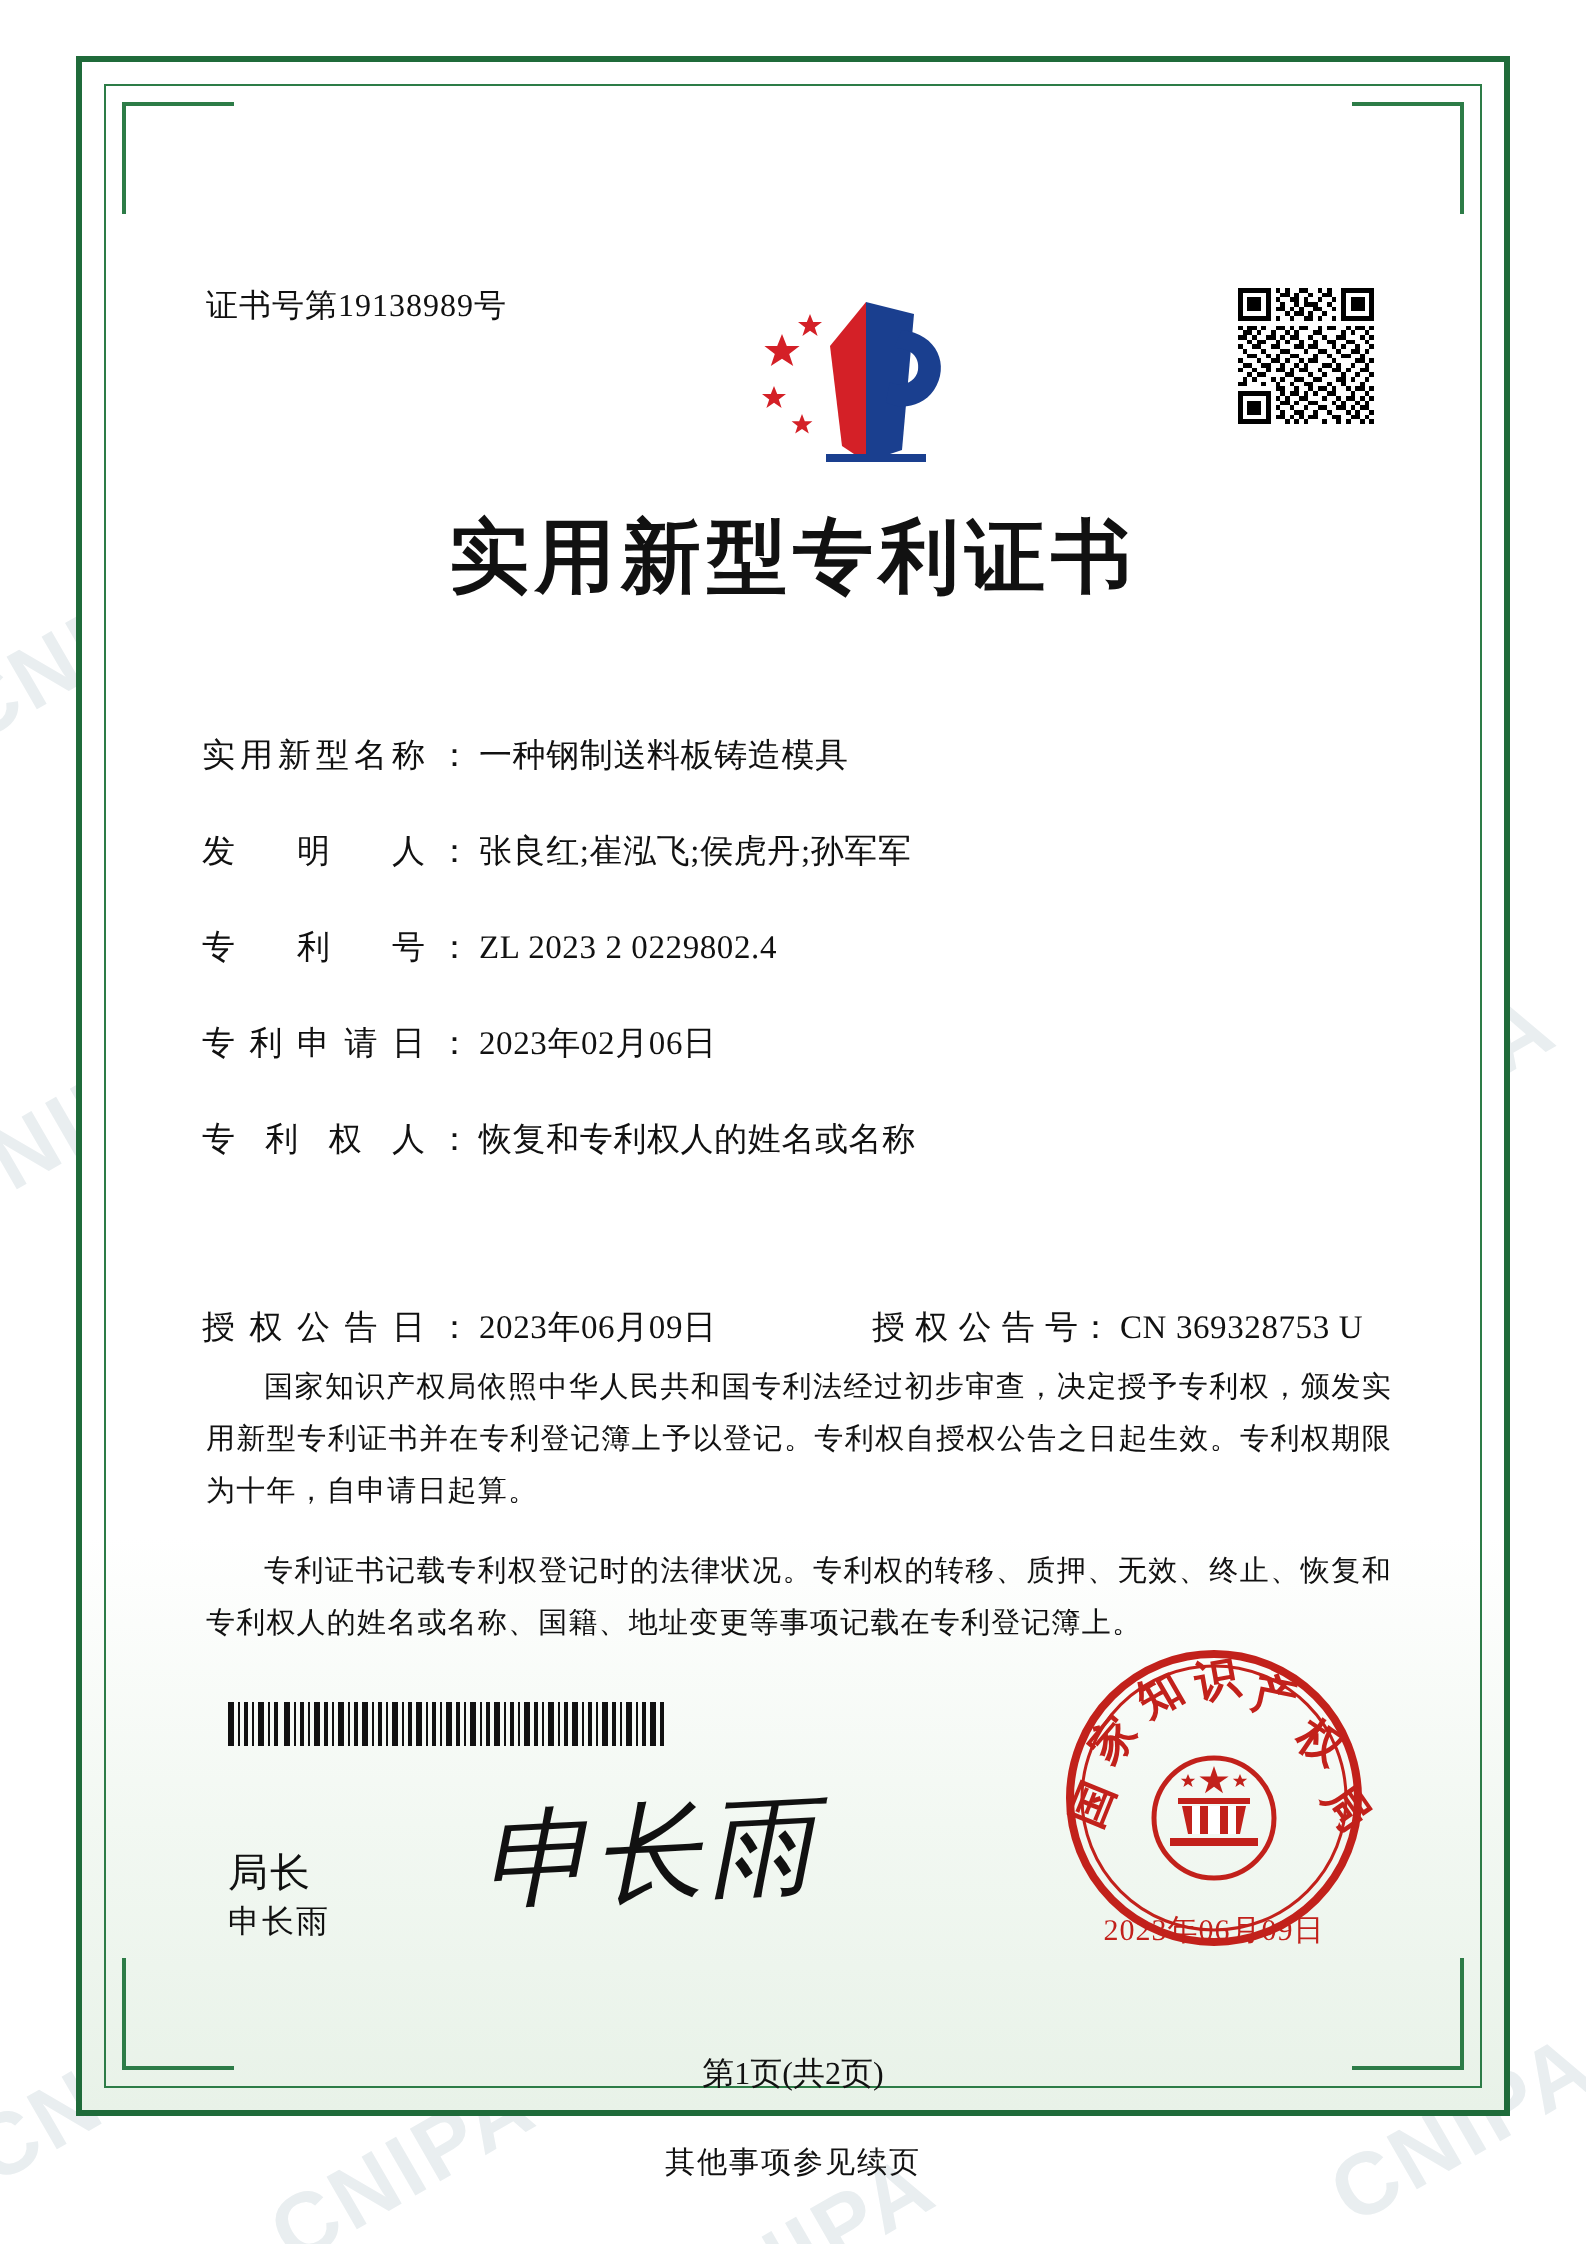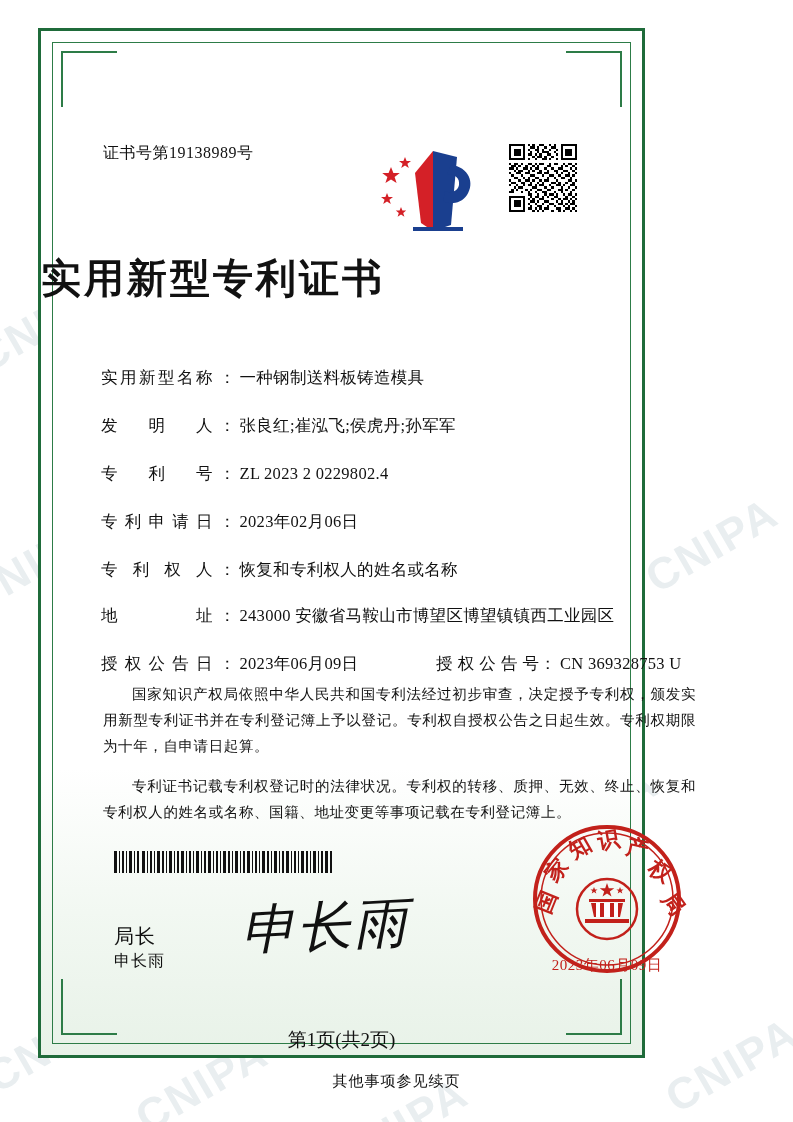--- a/index.html
+++ b/index.html
@@ -32,21 +32,21 @@
     font-weight: bold;
     transform: rotate(-30deg);
     white-space: nowrap;
   }
 
   
   #certificate {
     position: absolute;
     left: 38px;
     top: 28px;
-    width: 607px;
+    width: 717px;
     height: 1030px;
     z-index: 1;
     background: linear-gradient(to bottom, #ffffff 0%, #ffffff 72%, #f2f8f2 86%, #e8f2e8 100%);
     border: 3px solid #1f6b3a;
     box-sizing: border-box;
     text-decoration: underline;
   }
   #certificate-inner-border {
     position: absolute;
     left: 11px;
@@ -104,21 +104,21 @@
     padding: 3px;
     box-sizing: border-box;
   }
   #qr-code svg { display: block; }
 
   #doc-title {
     position: absolute;
     left: 0;
     right: 0;
     top: 220px;
-    text-align: left;
+    text-align: center;
     font-size: 40px;
     font-weight: bold;
     letter-spacing: 3px;
     color: #111;
     font-family: "DejaVu Serif", "Liberation Serif", serif;
   }
 
   
   .field-row {
     position: absolute;
@@ -238,21 +238,21 @@
     color: #c2211b;
     letter-spacing: 0.5px;
   }
 
   #page-indicator {
     position: absolute;
     left: 0;
     right: 0;
     top: 996px;
     text-align: center;
-    font-size: 19px;
+    font-size: 16px;
     color: #111;
   }
 
   #footer-note {
     position: absolute;
     left: 0;
     right: 0;
     top: 1072px;
     text-align: center;
     font-size: 15px;
@@ -545,23 +545,20 @@
     </div>
     <div class="field-row r3">
       <span class="field-label spread">专 利 号</span><span class="field-colon">：</span><span class="field-value">ZL 2023 2 0229802.4</span>
     </div>
     <div class="field-row r4">
       <span class="field-label spread">专 利 申 请 日</span><span class="field-colon">：</span><span class="field-value">2023年02月06日</span>
     </div>
     <div class="field-row r5">
       <span class="field-label spread">专 利 权 人</span><span class="field-colon">：</span><span class="field-value">恢复和专利权人的姓名或名称</span>
     </div>
-    <div class="field-row r6">
-      <span class="field-label spread">地 址</span><span class="field-colon">：</span><span class="field-value">243000 安徽省马鞍山市博望区博望镇镇西工业园区</span>
-    </div>
     <div class="field-row r7">
       <span class="field-label spread">授 权 公 告 日</span><span class="field-colon">：</span><span class="field-value">2023年06月09日</span>
     </div>
 
     <div id="pubnum-group">
       <span class="field-label">授 权 公 告 号</span><span class="field-colon">：</span><span class="field-value">CN 369328753 U</span>
     </div>
 
     <div class="para" id="para-2">专利证书记载专利权登记时的法律状况。专利权的转移、质押、无效、终止、恢复和专利权人的姓名或名称、国籍、地址变更等事项记载在专利登记簿上。</div>
     <div class="para" id="para-1">国家知识产权局依照中华人民共和国专利法经过初步审查，决定授予专利权，颁发实用新型专利证书并在专利登记簿上予以登记。专利权自授权公告之日起生效。专利权期限为十年，自申请日起算。</div>

